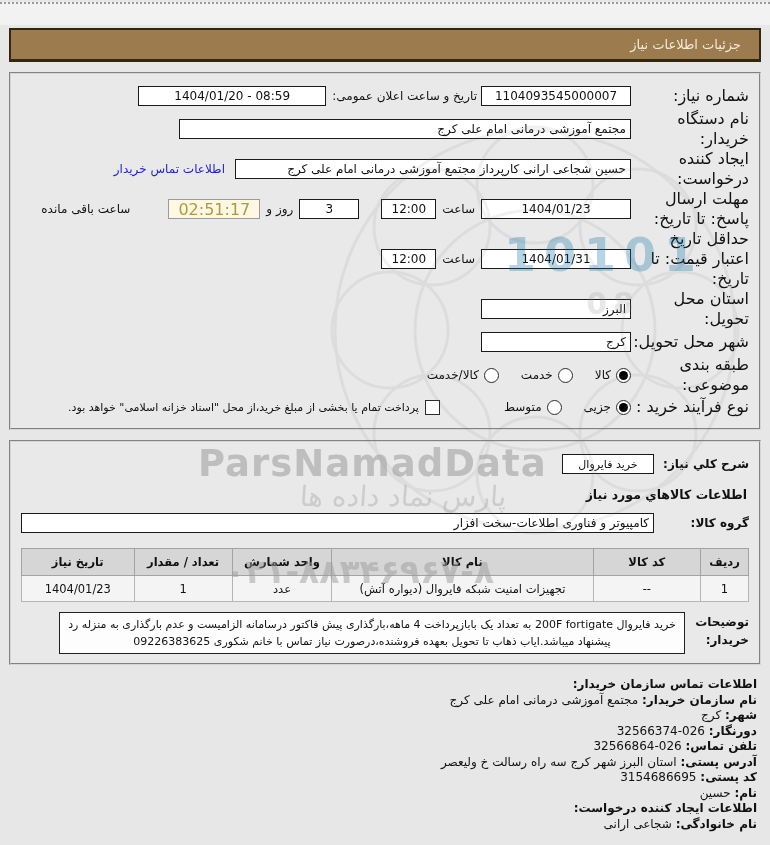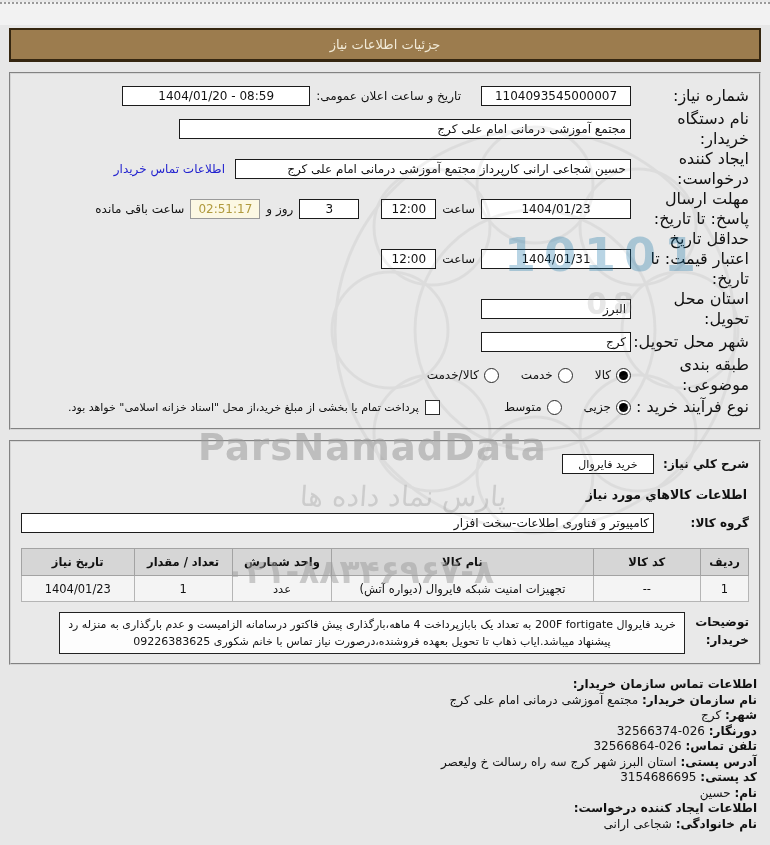--- a/index.html
+++ b/index.html
@@ -9,41 +9,41 @@
     font-family:"DejaVu Sans", sans-serif;
     direction:rtl;color:#111;
   }
   
   .topstrip{height:21px;background:#f2f2f2;border-top:2px dotted #9a9a9a;margin-top:2px;}
   
   .titlebar{
     height:29px;margin:3px 9px 0;background:#9c7c4e;
     border:2px solid #352610;border-bottom-width:3px;
     display:flex;align-items:center;padding:0 18px;
-    color:#f2ebd8;font-size:13px;justify-content:center;
+    color:#f2ebd8;font-size:13px;
   }
   
   .section{
     margin:10px 9px 0;border:2px groove #d6d6d6;background:#e9e9e9;
     padding:9px 10px;position:relative;
   }
   .row{display:flex;align-items:center;min-height:26px;}
   .lbl{flex:0 0 118px;width:118px;font-size:16px;line-height:1.25;}
   .box{
     background:#fff;border:1px solid #1b1b1b;height:20px;
     display:flex;align-items:center;padding:0 4px;font-size:12px;box-sizing:border-box;
   }
   .box.center{justify-content:center;}
   .ltr{direction:ltr;unicode-bidi:isolate;}
   .inlbl{font-size:12px;margin:0 6px;white-space:nowrap;}
   .link{color:#2323cf;font-size:12px;margin:0 10px;text-decoration:none;cursor:pointer;white-space:nowrap;}
   .count{
     background:#fcf8e3;border:1px solid #9a9a9a;color:#b09a3e;
-    height:20px;width:70px;display:flex;align-items:center;justify-content:center;
-    font-size:12px;box-sizing:border-box;
+    height:20px;width:92px;display:flex;align-items:center;justify-content:center;
+    font-size:16px;box-sizing:border-box;margin-left:32px;
   }
   .radio{
     width:13px;height:13px;border:1px solid #2b2b2b;border-radius:50%;
     background:#fff;display:inline-block;position:relative;flex:0 0 13px;margin-left:5px;
   }
   .radio.on::after{content:"";position:absolute;inset:2px;border-radius:50%;background:#000;}
   .cbx{width:13px;height:13px;border:1px solid #2b2b2b;background:#fff;display:inline-block;flex:0 0 13px;margin-left:6px;}
   .optlbl{font-size:12px;margin-left:22px;white-space:nowrap;}
   .smalltext{font-size:11px;white-space:nowrap;}
   
@@ -63,40 +63,40 @@
     font-size:11px;line-height:1.55;padding:3px 8px;text-align:center;
   }
   
   .contact{margin:12px 13px 0;font-size:12px;line-height:15.5px;}
   .contact p{margin:0;}
   .contact b{font-weight:bold;}
   
   .wm{position:absolute;z-index:9;pointer-events:none;}
   .wm-digits{top:228px;right:66px;font-size:46px;font-weight:bold;color:#0369a1;opacity:.28;letter-spacing:8px;direction:ltr;}
   .wm-digits2{top:286px;right:130px;font-size:30px;font-weight:bold;color:#8d8d8d;opacity:.2;letter-spacing:6px;direction:ltr;}
-  .wm-latin{top:426px;left:198px;font-size:37px;font-weight:bold;color:#9b9b9b;opacity:.55;letter-spacing:1px;direction:ltr;}
+  .wm-latin{top:442px;left:198px;font-size:37px;font-weight:bold;color:#9b9b9b;opacity:.55;letter-spacing:1px;direction:ltr;}
   .wm-fa{top:480px;left:300px;font-size:28px;color:#a3a3a3;opacity:.4;transform:skewX(-4deg);}
   .wm-phone{top:552px;left:225px;font-size:33px;font-weight:bold;color:#9d9d9d;opacity:.5;letter-spacing:3px;direction:ltr;}
   .wm-flower{top:95px;left:300px;opacity:.1;}
 </style>
 </head>
 <body>
 
 <div class="topstrip"></div>
 
 <div class="titlebar">
   <span>جزئیات اطلاعات نیاز</span>
 </div>
 
 <div class="section">
 
   <div class="row">
     <span class="lbl">شماره نیاز:</span>
     <span class="box center ltr" style="width:150px;">1104093545000007</span>
-    <span class="inlbl" style="margin-right:20px;">تاریخ و ساعت اعلان عمومی:</span>
+    <span class="inlbl" style="margin-right:4px;">تاریخ و ساعت اعلان عمومی:</span>
     <span class="box center ltr" style="width:188px;">1404/01/20 - 08:59</span>
   </div>
 
   <div class="row">
     <span class="lbl">نام دستگاه خریدار:</span>
     <span class="box" style="width:452px;">مجتمع آموزشی درمانی امام علی کرج</span>
   </div>
 
   <div class="row" style="min-height:32px;">
     <span class="lbl">ایجاد کننده درخواست:</span>

